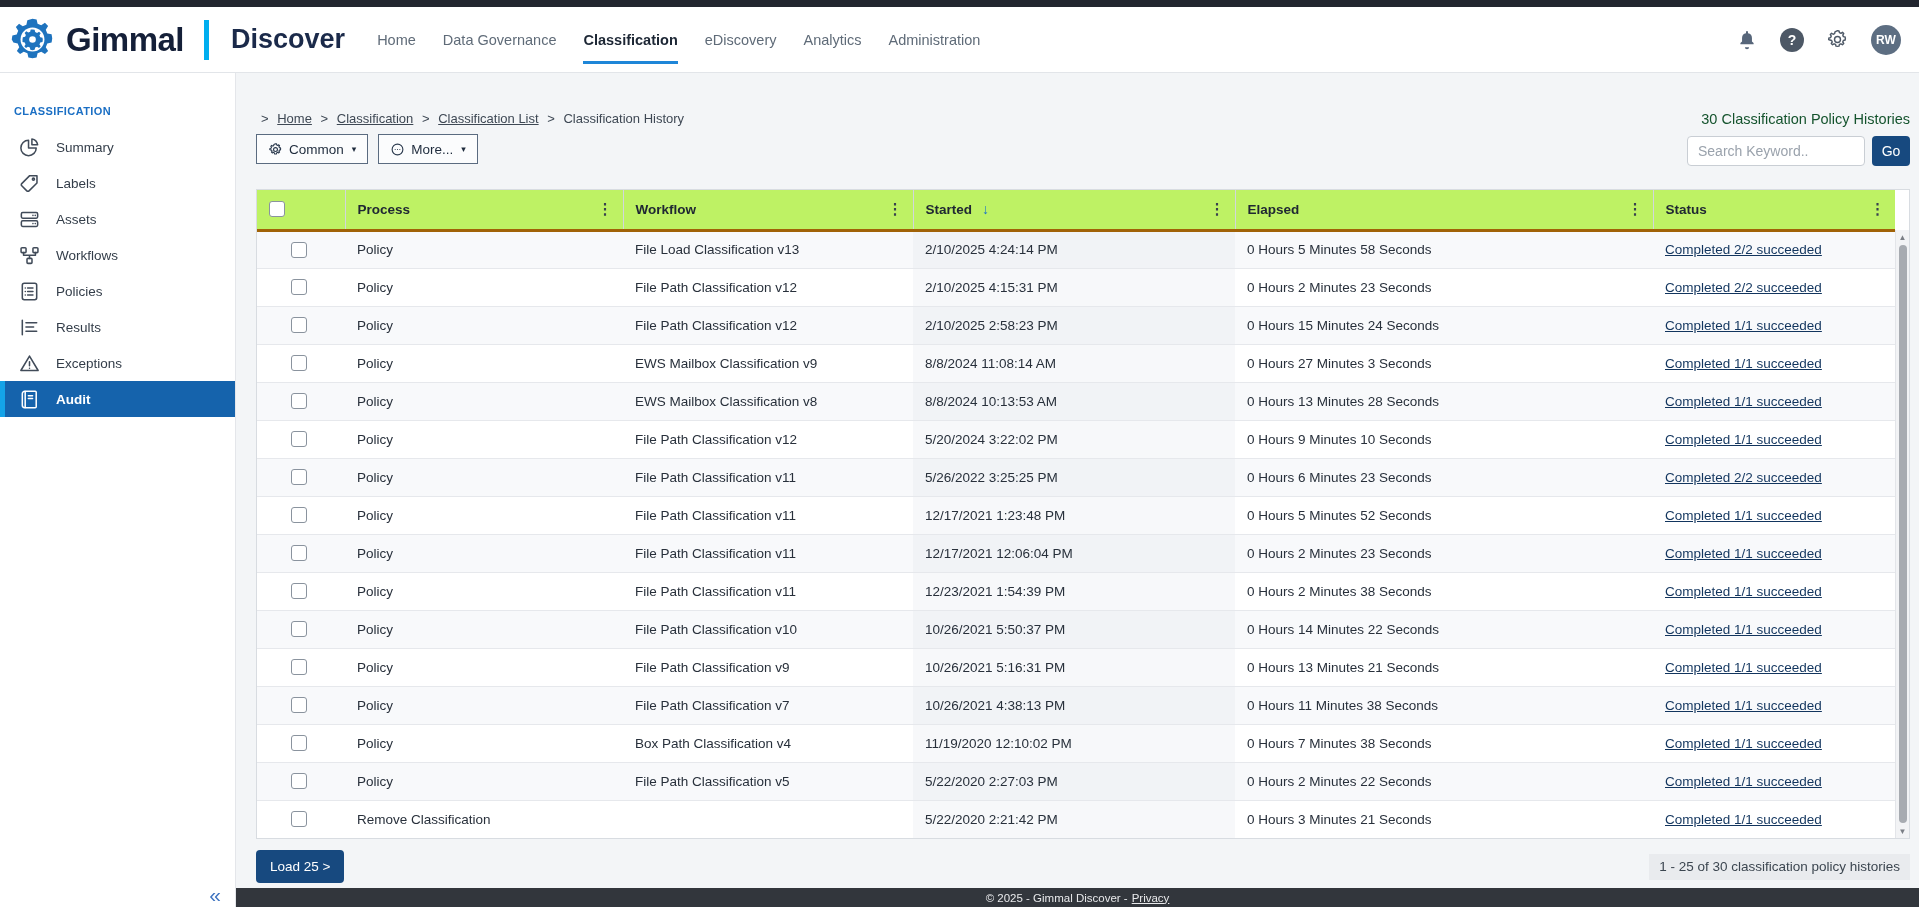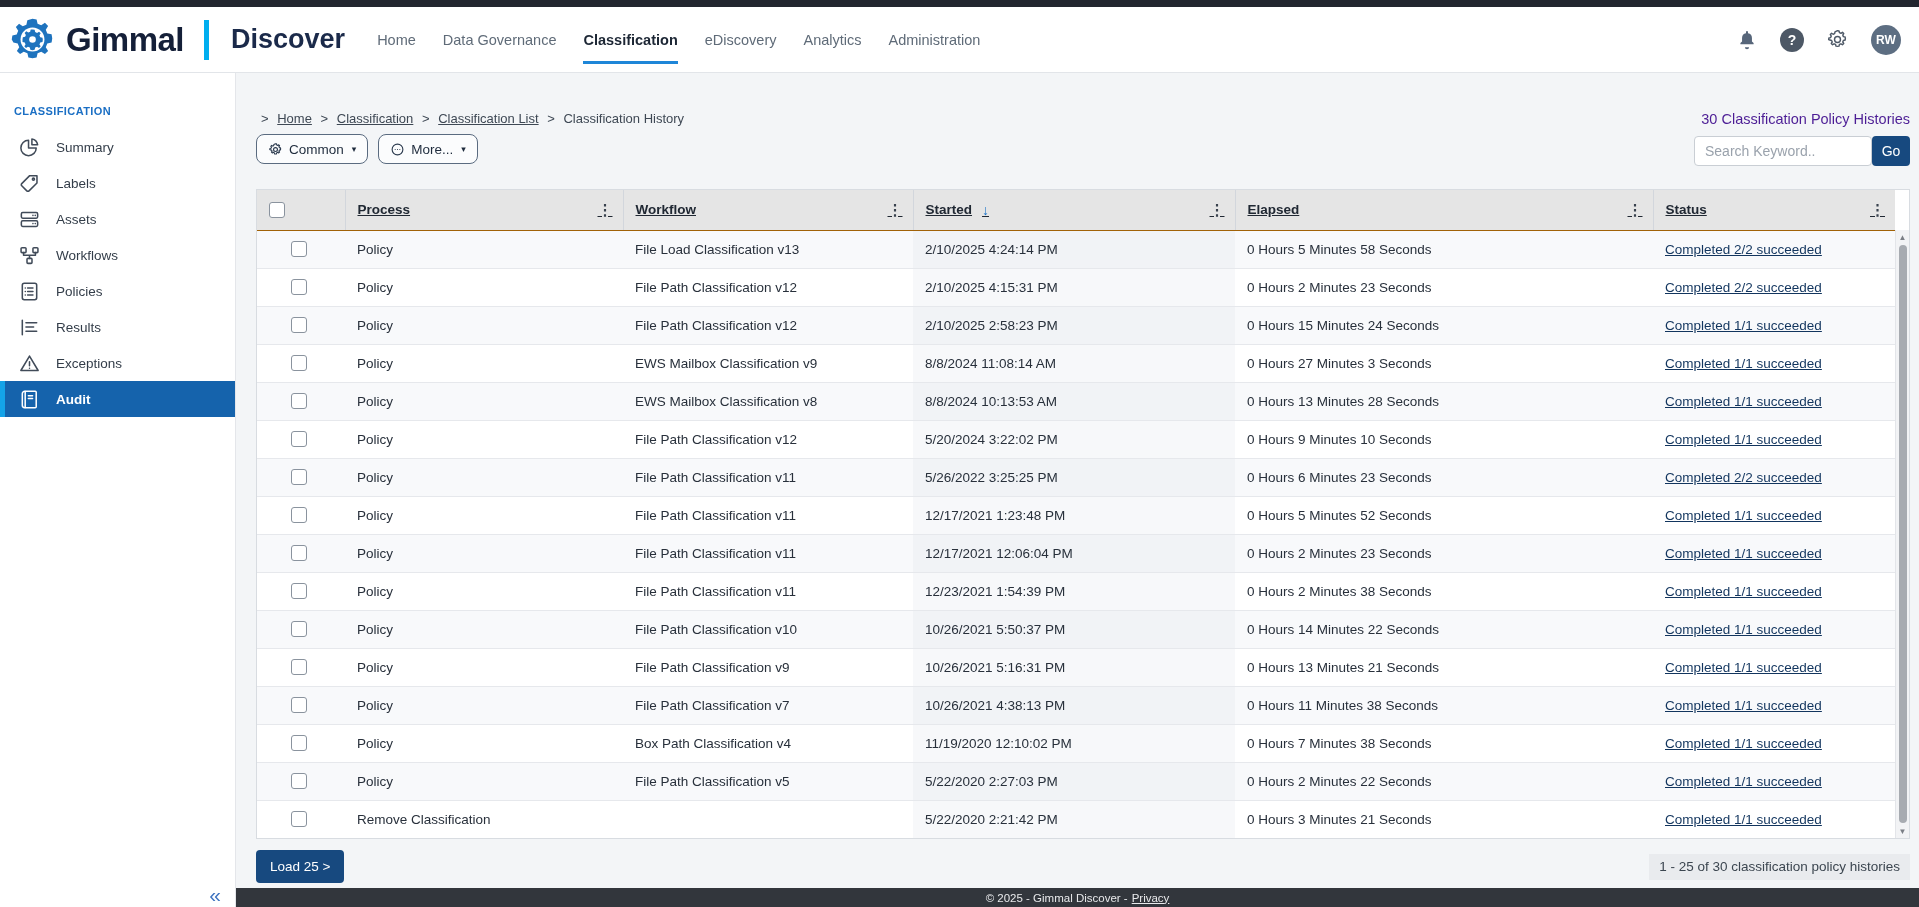--- a/index.html
+++ b/index.html
@@ -40,35 +40,35 @@
   .collapse-btn { background:none; border:none; color:#3F74C1; font-size:21px; line-height:1; cursor:pointer; }
 
   
   .main { flex:1 1 auto; display:flex; flex-direction:column; min-width:0; }
   .content { flex:1 1 auto; padding:38px 9px 0 20px; display:flex; flex-direction:column; min-height:0; }
   .top-zone { display:flex; justify-content:space-between; align-items:flex-start; }
   .breadcrumb { font-size:13px; color:#3E4854; white-space:nowrap; }
   .breadcrumb a { color:#3E4854; text-decoration:underline; }
   .crumb-sep { margin:0 5px; }
   .toolbar { margin-top:8px; display:flex; gap:10px; }
-  .tb-btn { display:flex; align-items:center; gap:6px; height:30px; padding:0 11px; background:#FBFCFD; border:1px solid #5A6B80; border-radius:8px; font-size:13.5px; color:#1E2B3C; cursor:pointer; font-family:inherit; }
+  .tb-btn { display:flex; align-items:center; gap:6px; height:30px; padding:0 11px; background:#FBFCFD; border:1px solid #5A6B80; border-radius:0; font-size:13.5px; color:#1E2B3C; cursor:pointer; font-family:inherit; }
   .tb-btn .b-icon { display:flex; color:#2B3A4E; }
   .tb-caret { font-size:9px; margin-left:2px; color:#1E2B3C; }
   .right-zone { display:flex; flex-direction:column; align-items:flex-end; gap:9px; }
-  .count-label { font-size:14.5px; color:#4c1d95; }
-  .search-row { display:flex; }
+  .count-label { font-size:14.5px; color:#14532d; }
+  .search-row { display:flex; gap:7px; }
   .search-input { width:178px; height:30px; border:1px solid #C9CED4; border-radius:4px; padding:0 10px; font-size:14px; font-family:inherit; color:#333; background:#fff; }
   .search-input::placeholder { color:#9AA2AC; }
   .go-btn { width:38px; height:30px; background:#17497F; color:#fff; border:none; border-radius:4px; font-size:14px; cursor:pointer; font-family:inherit; }
 
   
   .table-wrap { margin-top:23px; position:relative; background:#fff; border:1px solid #D8DCE1; height:650px; flex:0 0 auto; overflow:hidden; padding-right:14px; }
   table { border-collapse:collapse; table-layout:fixed; width:100%; }
   col.c-sel{width:88px;} col.c-proc{width:278px;} col.c-wf{width:290px;} col.c-start{width:322px;} col.c-elap{width:418px;} col.c-stat{width:auto;}
-  thead th { height:40px; background:#e5e5e5; border-bottom:1px solid #a16207; font-weight:600; font-size:13.5px; color:#202833; text-align:left; padding:0 8px 0 12px; position:relative;text-decoration:underline; }
+  thead th { height:40px; background:#bef264; border-bottom:3px solid #a16207; font-weight:600; font-size:13.5px; color:#202833; text-align:left; padding:0 8px 0 12px; position:relative; }
   thead th + th { border-left:1px solid #D2D6DC; }
   .th-inner { display:flex; align-items:center; }
   .th-menu { margin-left:auto; color:#39424E; font-size:15px; cursor:pointer; padding:0 2px; user-select:none; }
   .sort-arrow { color:#1C74C8; font-size:14px; margin-left:10px; font-weight:normal; }
   tbody td { height:38px; border-bottom:1px solid #E6E8EC; padding:0 12px; font-size:13.5px; color:#28303B; white-space:nowrap; overflow:hidden; }
   tr.odd td { background:#F8F9FB; }
   tr.even td { background:#FFFFFF; }
   tr.odd td.col-started { background:#F1F3F6; }
   tr.even td.col-started { background:#F7F8FA; }
   td.sel-cell, th.sel-cell { text-align:left; }

